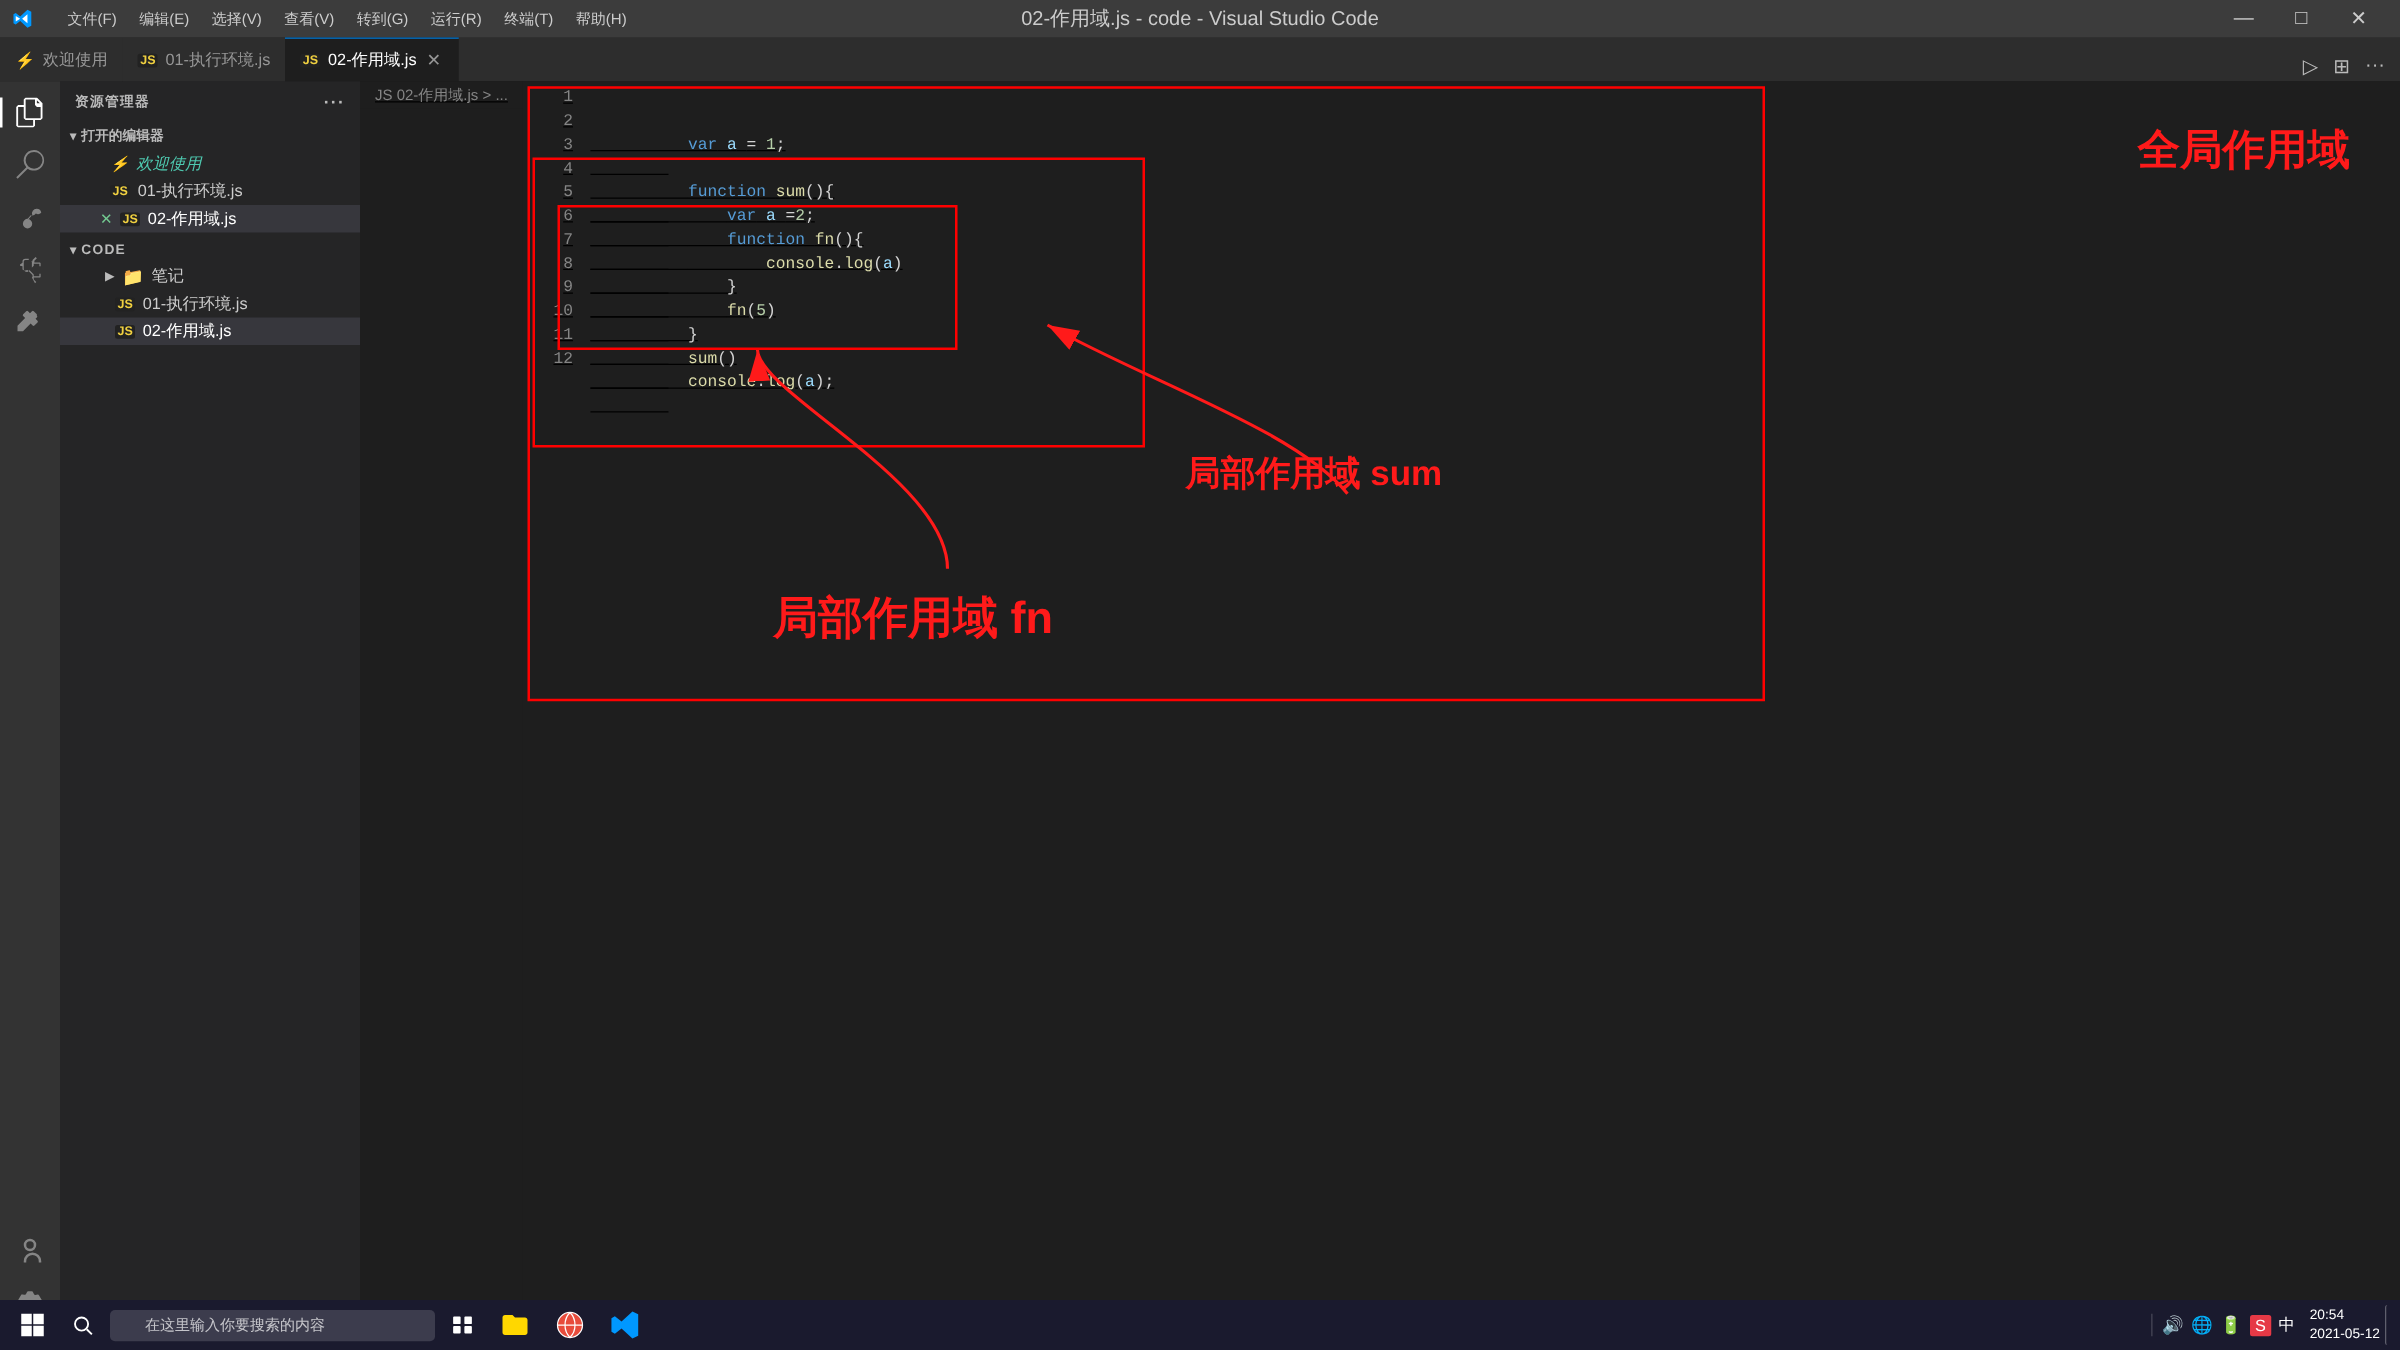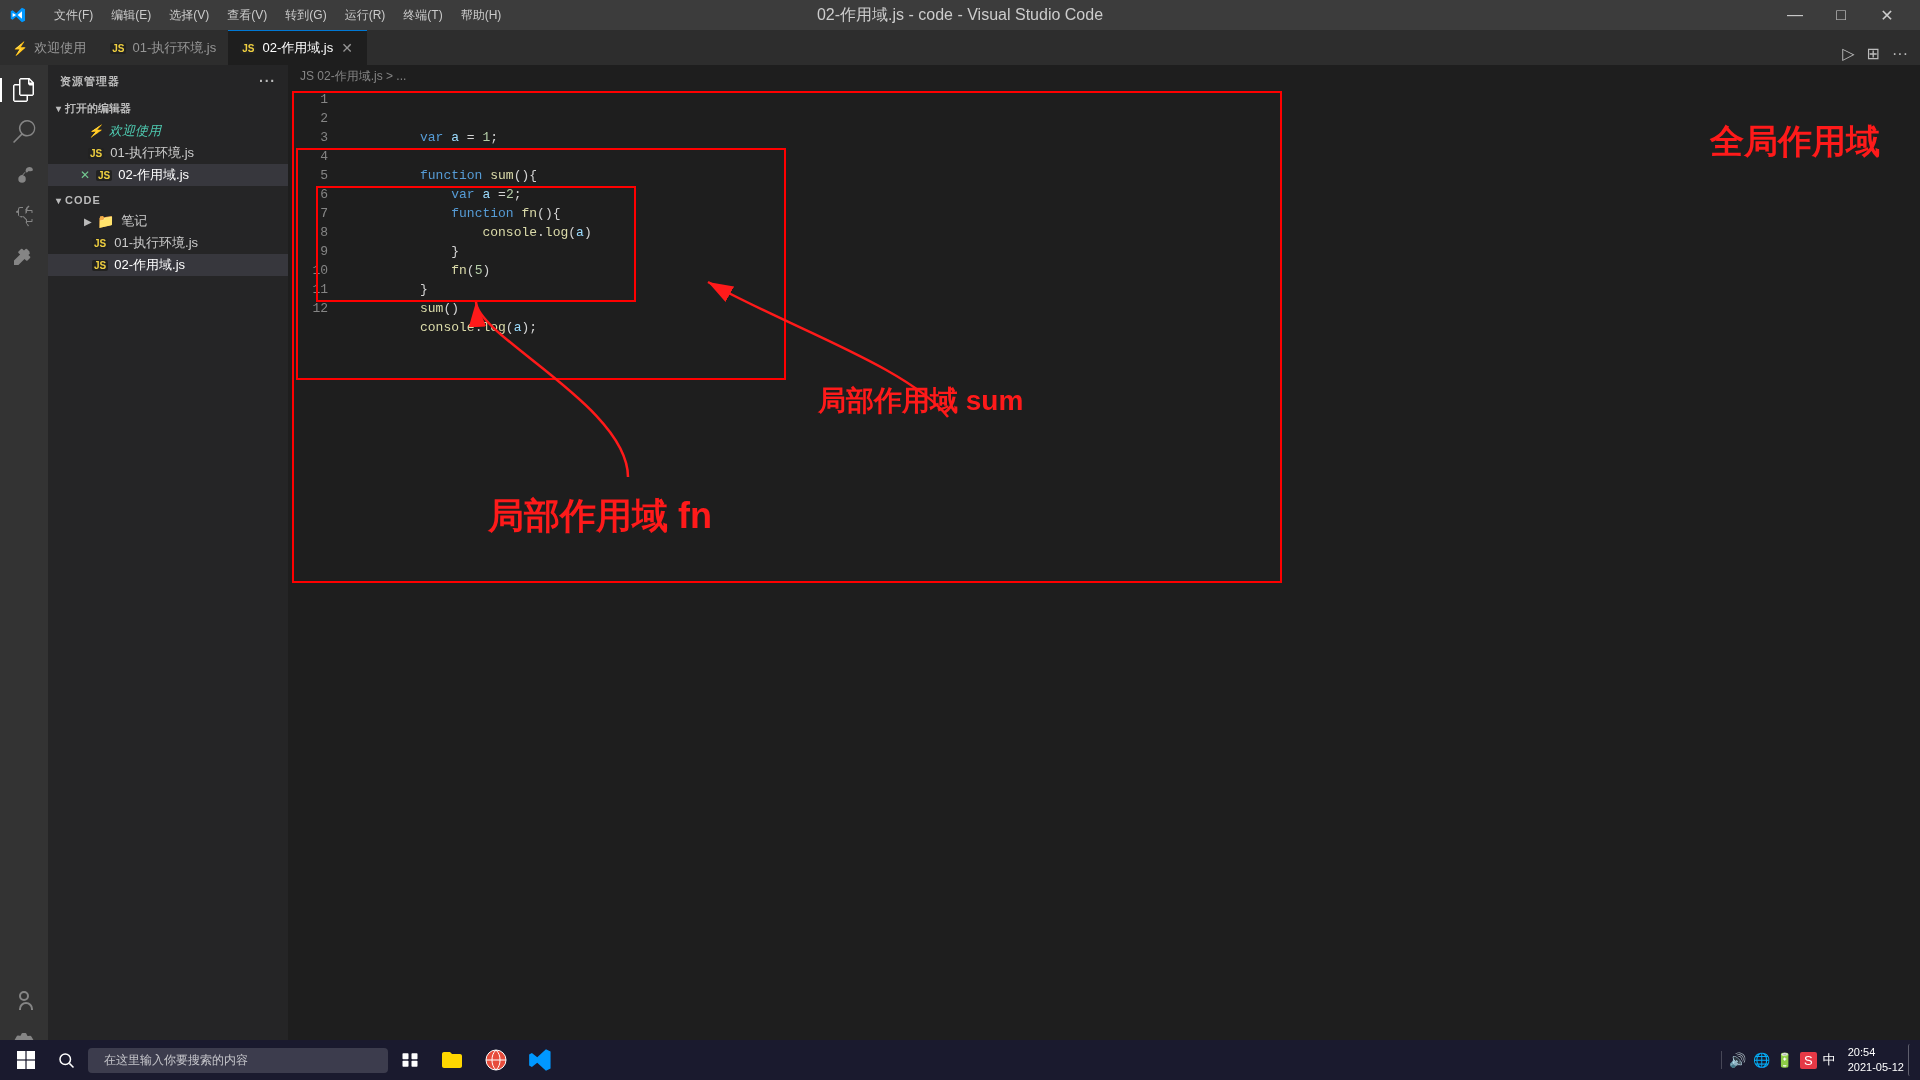--- a/index.html
+++ b/index.html
@@ -228,22 +228,23 @@
       font-size: 16px;
       cursor: pointer;
       padding: 2px 4px;
     }
 
     
     .editor-container {
       flex: 1;
       background: #1e1e1e;
       display: flex;
-      flex-direction: column;
+      flex-direction: row;
       overflow: hidden;
+      text-decoration: underline;
     }
     .breadcrumb {
       height: 22px;
       background: #1e1e1e;
       display: flex;
       align-items: center;
       padding: 0 12px;
       font-size: 12px;
       color: #858585;
       gap: 4px;
@@ -387,24 +388,24 @@
       gap: 4px;
       color: #fff;
       font-size: 11px;
     }
     .taskbar-time {
       line-height: 1.4;
     }
     .search-bar {
       background: rgba(255,255,255,0.15);
       border-radius: 4px;
-      padding: 4px 16px;
+      padding: 4px 28px;
       color: #fff;
       font-size: 12px;
-      width: 300px;
+      width: 260px;
       display: flex;
       align-items: center;
       gap: 6px;
     }
     .taskbar-sys-icons {
       display: flex;
       align-items: center;
       gap: 6px;
       padding: 0 8px;
       border-left: 1px solid rgba(255,255,255,0.2);

